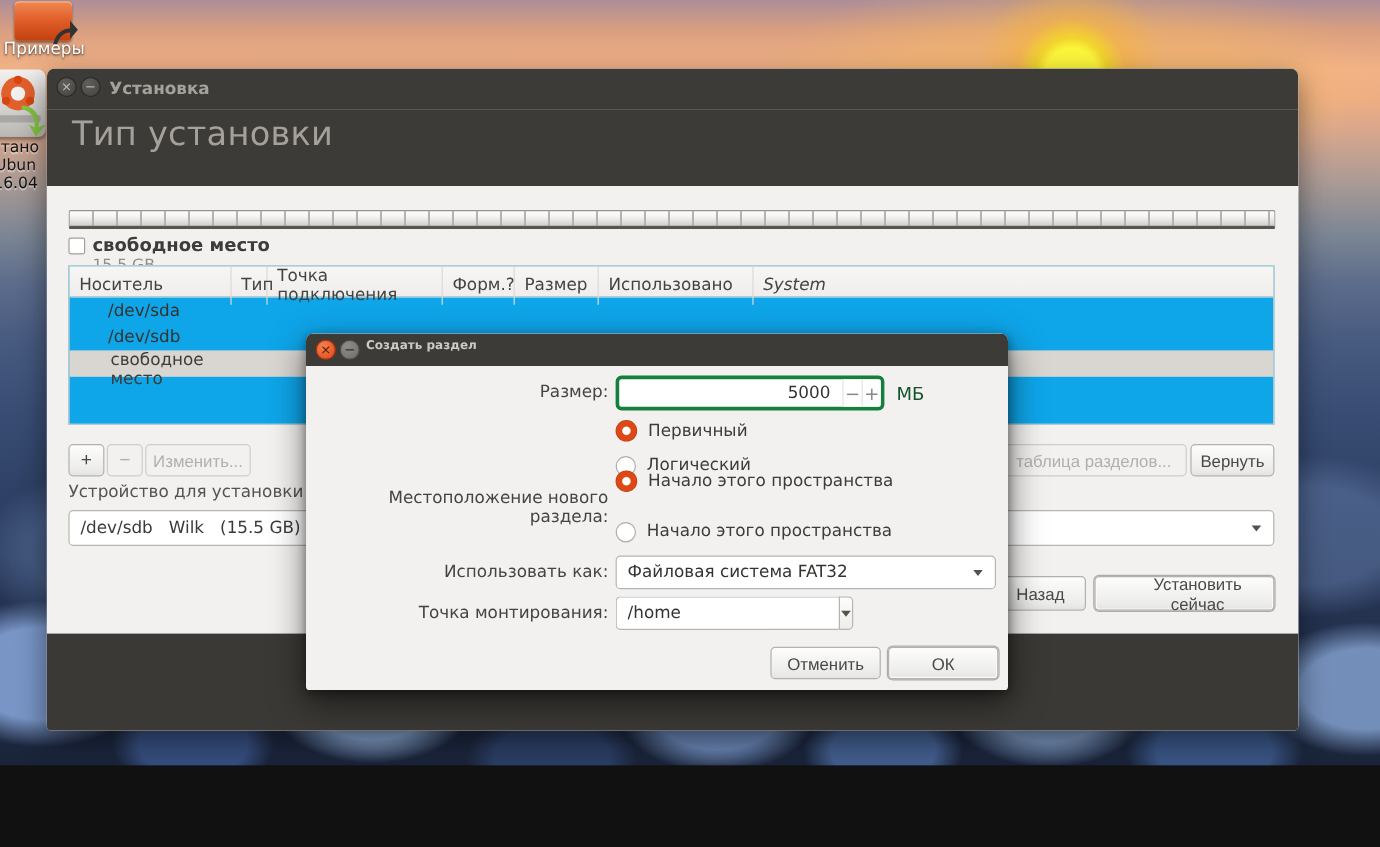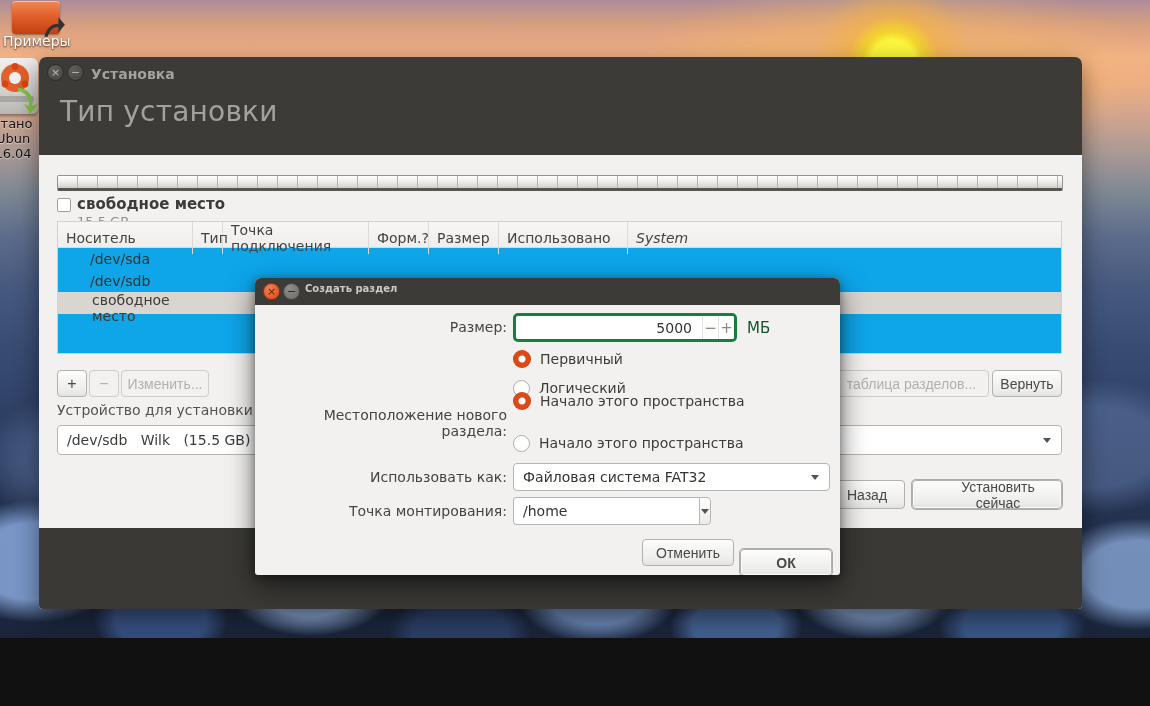--- a/index.html
+++ b/index.html
@@ -172,21 +172,21 @@
     flex:1;border:1px solid #b7b5b1;border-right:none;border-radius:4px 0 0 4px;
     background:#fff;outline:none;padding-left:9px;font-size:14px;color:#343330;
     font-family:"DejaVu Sans","Liberation Sans",sans-serif;
   }
   .combo .combo-btn{
     width:30px;border:1px solid #b7b5b1;border-radius:0 4px 4px 0;
     background:linear-gradient(#fdfdfc,#ececea);display:flex;align-items:center;justify-content:center;cursor:pointer;
   }
   .combo .caret{margin:0;}
   #btn-cancel{position:absolute;left:387px;top:261px;width:92px;height:27px;}
-  #btn-ok{position:absolute;left:485px;top:271px;width:92px;height:27px;font-weight:bold;}
+  #btn-ok{position:absolute;left:485px;top:261px;width:92px;height:27px;}
 </style>
 </head>
 <body>
 
 <div id="screen">
   <div class="desktop"></div>
 
   <div class="dicon" id="icon-examples">
     <div class="folder">
       <svg viewBox="0 0 24 24">

